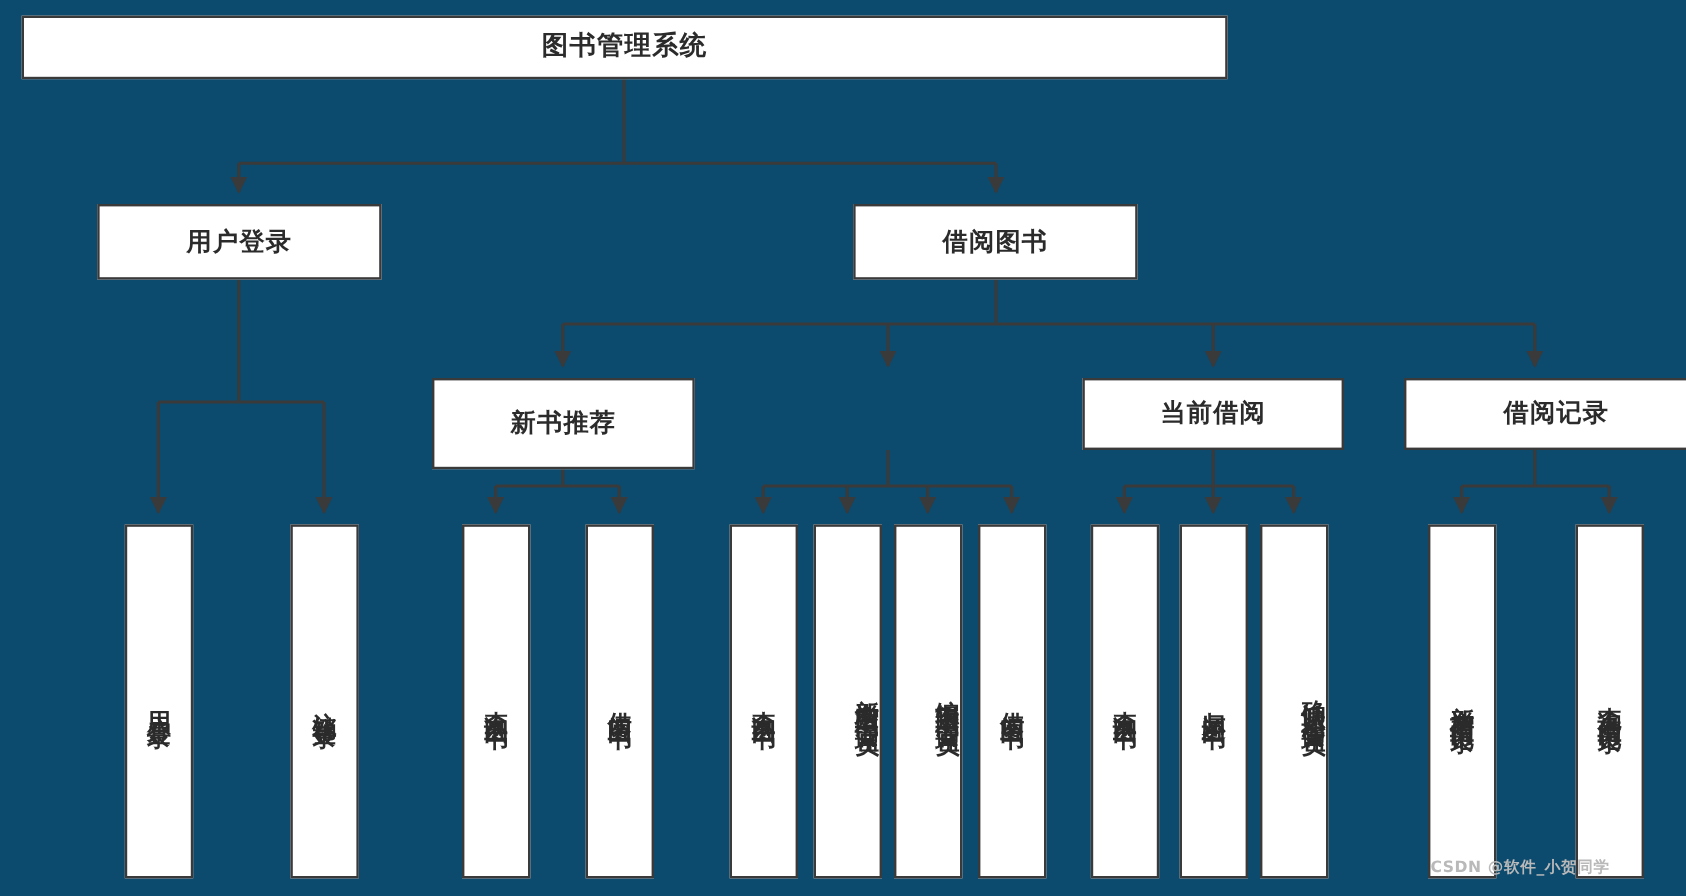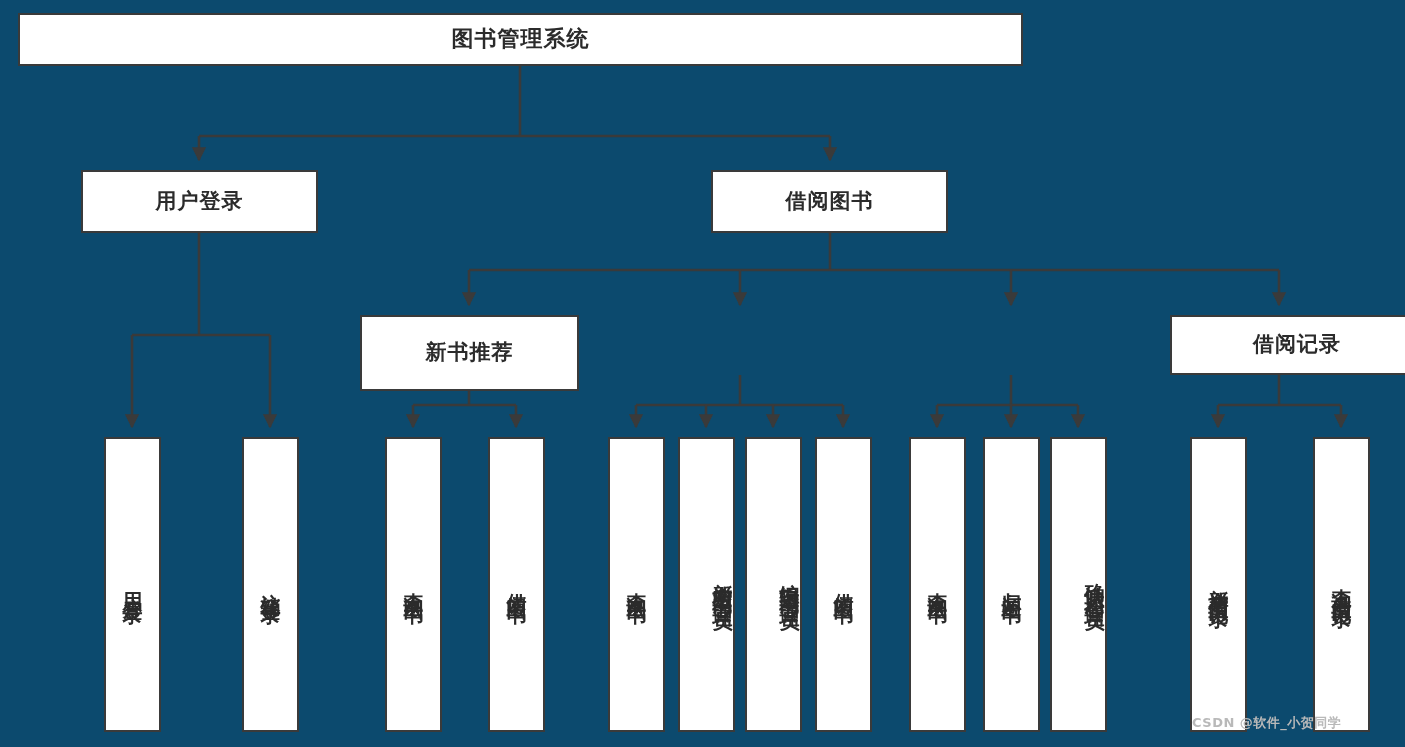--- a/index.html
+++ b/index.html
@@ -129,20 +129,23 @@
   <div class="node node-h" style="left:81px; top:170px; width:237px; height:63px;">
     <span>用户登录</span>
   </div>
   <div class="node node-h" style="left:711px; top:170px; width:237px; height:63px;">
     <span>借阅图书</span>
   </div>
 
   <div class="node node-h" style="left:360px; top:315px; width:219px; height:76px;">
     <span>新书推荐</span>
   </div>
+  <div class="node node-h" style="left:902px; top:315px; width:218px; height:60px;">
+    <span>当前借阅</span>
+  </div>
   <div class="node node-h" style="left:1170px; top:315px; width:254px; height:60px;align-items:center;">
     <span>借阅记录</span>
   </div>
 
   <div class="node node-v v-center" style="left:104px; top:437px; width:57px; height:295px;">
     <span>用户登录</span>
   </div>
   <div class="node node-v v-center" style="left:242px; top:437px; width:57px; height:295px;">
     <span>注销登录</span>
   </div>

